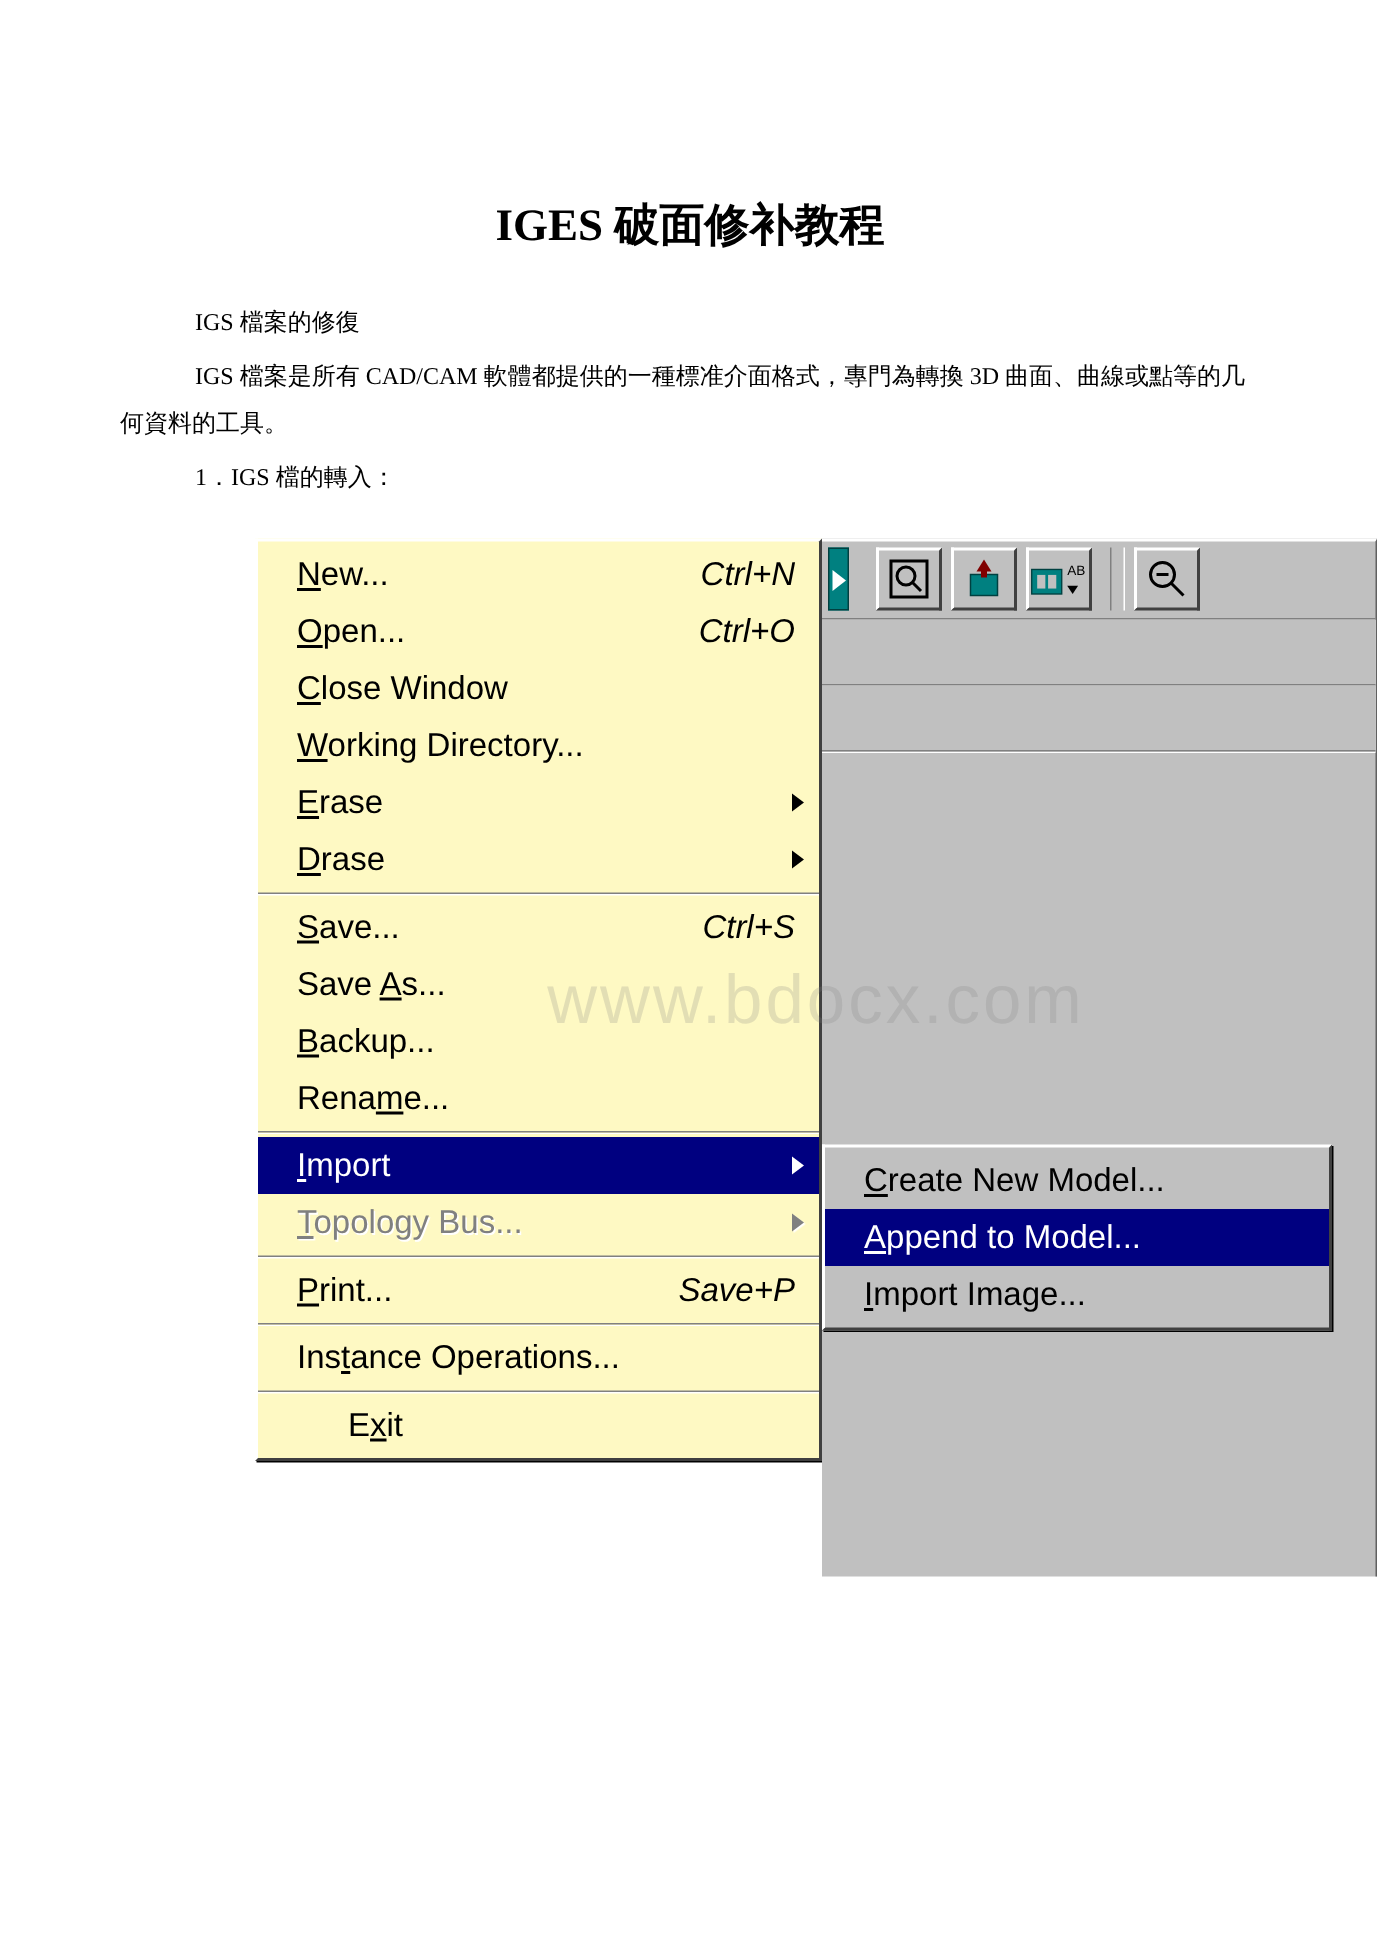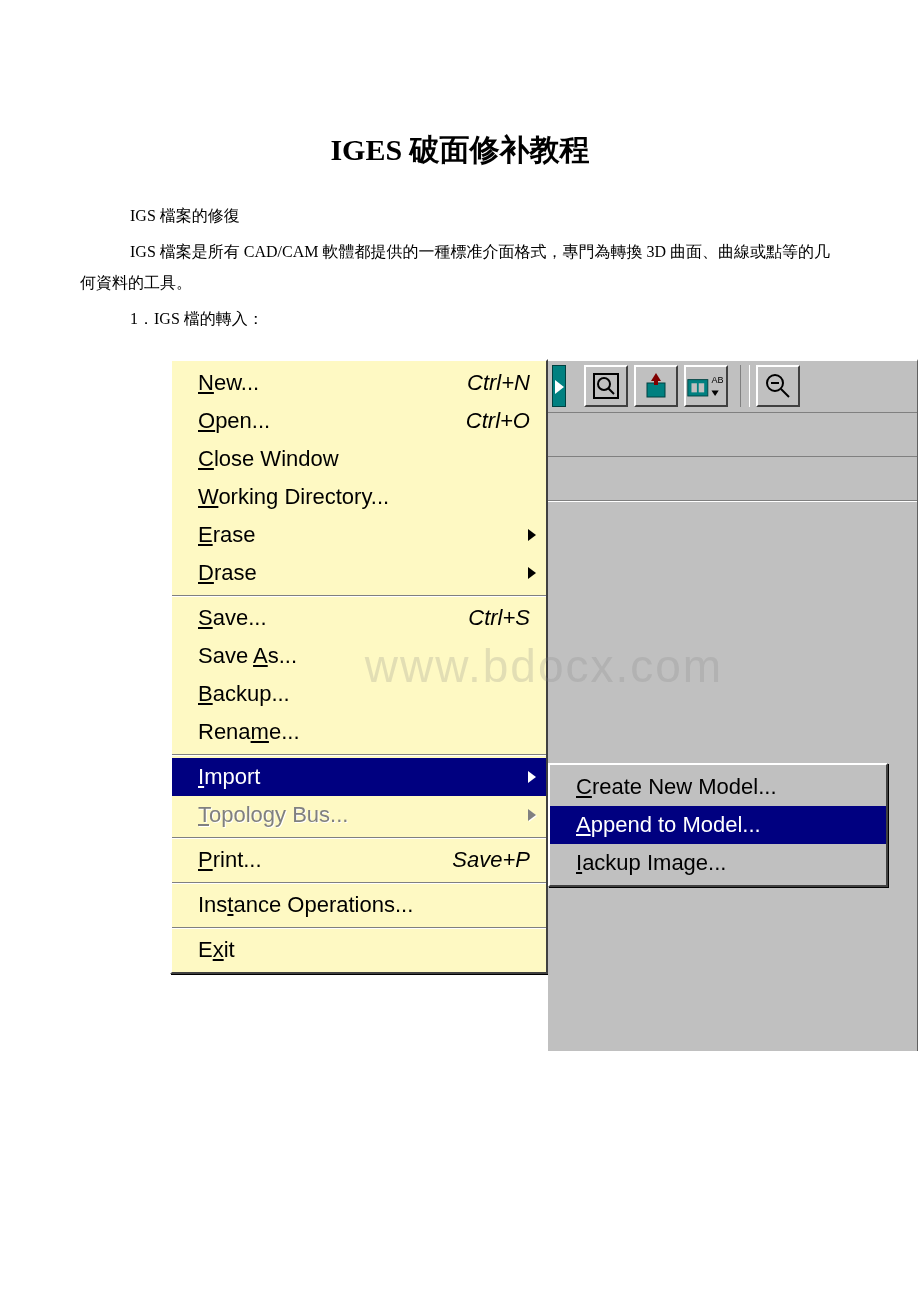--- a/index.html
+++ b/index.html
@@ -47,21 +47,21 @@
     border-right: 2px solid #404040;
     border-bottom: 2px solid #404040;
     box-shadow: 1px 1px 0 0 #000;
     width: 378px;
   }
   .menu-group {
     border-bottom: 1px solid #808080;
     box-shadow: 0 1px 0 0 #fff;
     padding: 3px 0;
   }
-  .menu-group:last-child { border-bottom: none; box-shadow: none; }
+  .menu-group:last-child { border-bottom: none; box-shadow: none; padding-left: 34px; }
   .menu-item {
     display: flex;
     align-items: center;
     height: 38px;
     padding: 0 12px 0 26px;
     position: relative;
   }
   .menu-item.highlight {
     background: #000080;
     color: #fff;
@@ -309,19 +309,19 @@
       <div class="toolbar-row3"></div>
 
       <div class="submenu">
         <div class="menu-item">
           <span class="menu-label"><span class="u">C</span><span>reate New Model...</span></span>
         </div>
         <div class="menu-item highlight">
           <span class="menu-label"><span class="u">A</span><span>ppend to Model...</span></span>
         </div>
         <div class="menu-item">
-          <span class="menu-label"><span class="u">I</span><span>ackup Image...</span></span>
+          <span class="menu-label"><span class="u">I</span><span>mport Image...</span></span>
         </div>
       </div>
     </div>
 
   </div>
 </div>
 
 </body></html>

